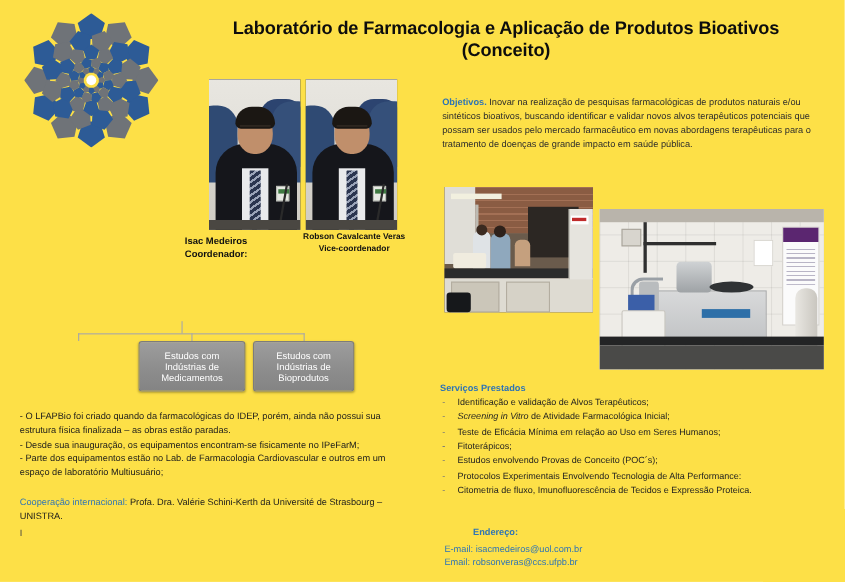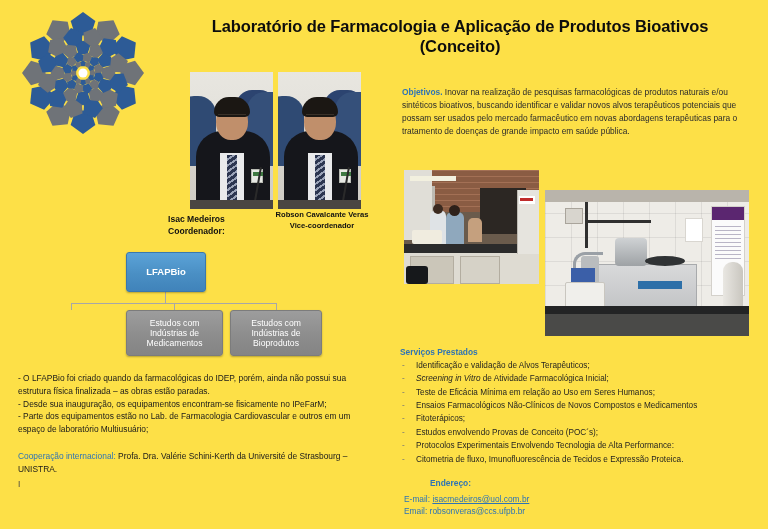--- a/index.html
+++ b/index.html
@@ -182,21 +182,21 @@
     position: relative; padding-left: 16px;
     font-size: 8.2px; line-height: 1.63; color: #1f1f1f;
   }
   .servicos li .dash { position: absolute; left: 2px; top: 0; color: #777; }
   .servicos li i { font-style: italic; }
 
   
   .endereco { position: absolute; left: 404px; top: 478px; width: 340px; }
   .endereco .head { font-size: 8.4px; font-weight: bold; color: #2e74b5; margin-bottom: 5px; padding-left: 26px; }
   .endereco .row { font-size: 8.4px; color: #2e74b5; line-height: 1.45; }
-  .endereco .row .addr { text-decoration: underline; }
+  .endereco .row .addr { }
 </style>
 </head>
 <body>
 
 <div class="poster">
 
   <div class="logo">
     <svg viewBox="0 0 122 122" aria-hidden="true">
       <g id="mandala">
           <polygon points="61.00,0.00 73.36,8.98 68.64,23.52 53.36,23.52 48.64,8.98" fill="#2d5b96"></polygon>
@@ -311,21 +311,20 @@
     <div>Vice-coordenador</div>
   </div>
 
   <div class="org">
     <div class="ln ln-v-root"></div>
     <div class="ln ln-h"></div>
     <div class="ln ln-v-0"></div>
     <div class="ln ln-v-1"></div>
     <div class="ln ln-v-2"></div>
 
-    <div class="node node-root">LFAPBio</div>
     <div class="node node-child child-1">Estudos com Indústrias de Medicamentos</div>
     <div class="node node-child child-2">Estudos com Indústrias de Bioprodutos</div>
   </div>
 
   <div class="notes">
     <p>- O LFAPBio foi criado quando da farmacológicas do IDEP, porém, ainda não possui sua estrutura física finalizada – as obras estão paradas.</p>
     <p>- Desde sua inauguração, os equipamentos encontram-se fisicamente no IPeFarM;</p>
     <p>- Parte dos equipamentos estão no Lab. de Farmacologia Cardiovascular e outros em um espaço de laboratório Multiusuário;</p>
   </div>
 
@@ -379,21 +378,21 @@
         <div class="floor"></div>
     </div>
   </div>
 
   <div class="servicos">
     <div class="head">Serviços Prestados</div>
     <ul>
       <li><span class="dash">-</span><i></i><span>Identificação e validação de Alvos Terapêuticos;</span></li>
       <li><span class="dash">-</span><i>Screening in Vitro</i><span> de Atividade Farmacológica Inicial;</span></li>
       <li><span class="dash">-</span><i></i><span>Teste de Eficácia Mínima em relação ao Uso em Seres Humanos;</span></li>
-      <li><span class="dash">-</span><i></i><span>Ensaios Farmacológicos Não-Clínicos de Novos Compostos e Medicamentos</span></li>
+      <li><span class="dash">-</span><i></i></li>
       <li><span class="dash">-</span><i></i><span>Fitoterápicos;</span></li>
       <li><span class="dash">-</span><i></i><span> Estudos envolvendo Provas de Conceito (POC´s);</span></li>
       <li><span class="dash">-</span><i></i><span>  Protocolos Experimentais Envolvendo Tecnologia de Alta Performance:</span></li>
       <li><span class="dash">-</span><i></i><span>Citometria de fluxo, Imunofluorescência de Tecidos e Expressão Proteica.</span></li>
     </ul>
   </div>
 
   <div class="endereco">
     <div class="head">Endereço:</div>
     <div class="row"><span>E-mail: </span><span class="addr">isacmedeiros@uol.com.br</span></div>

